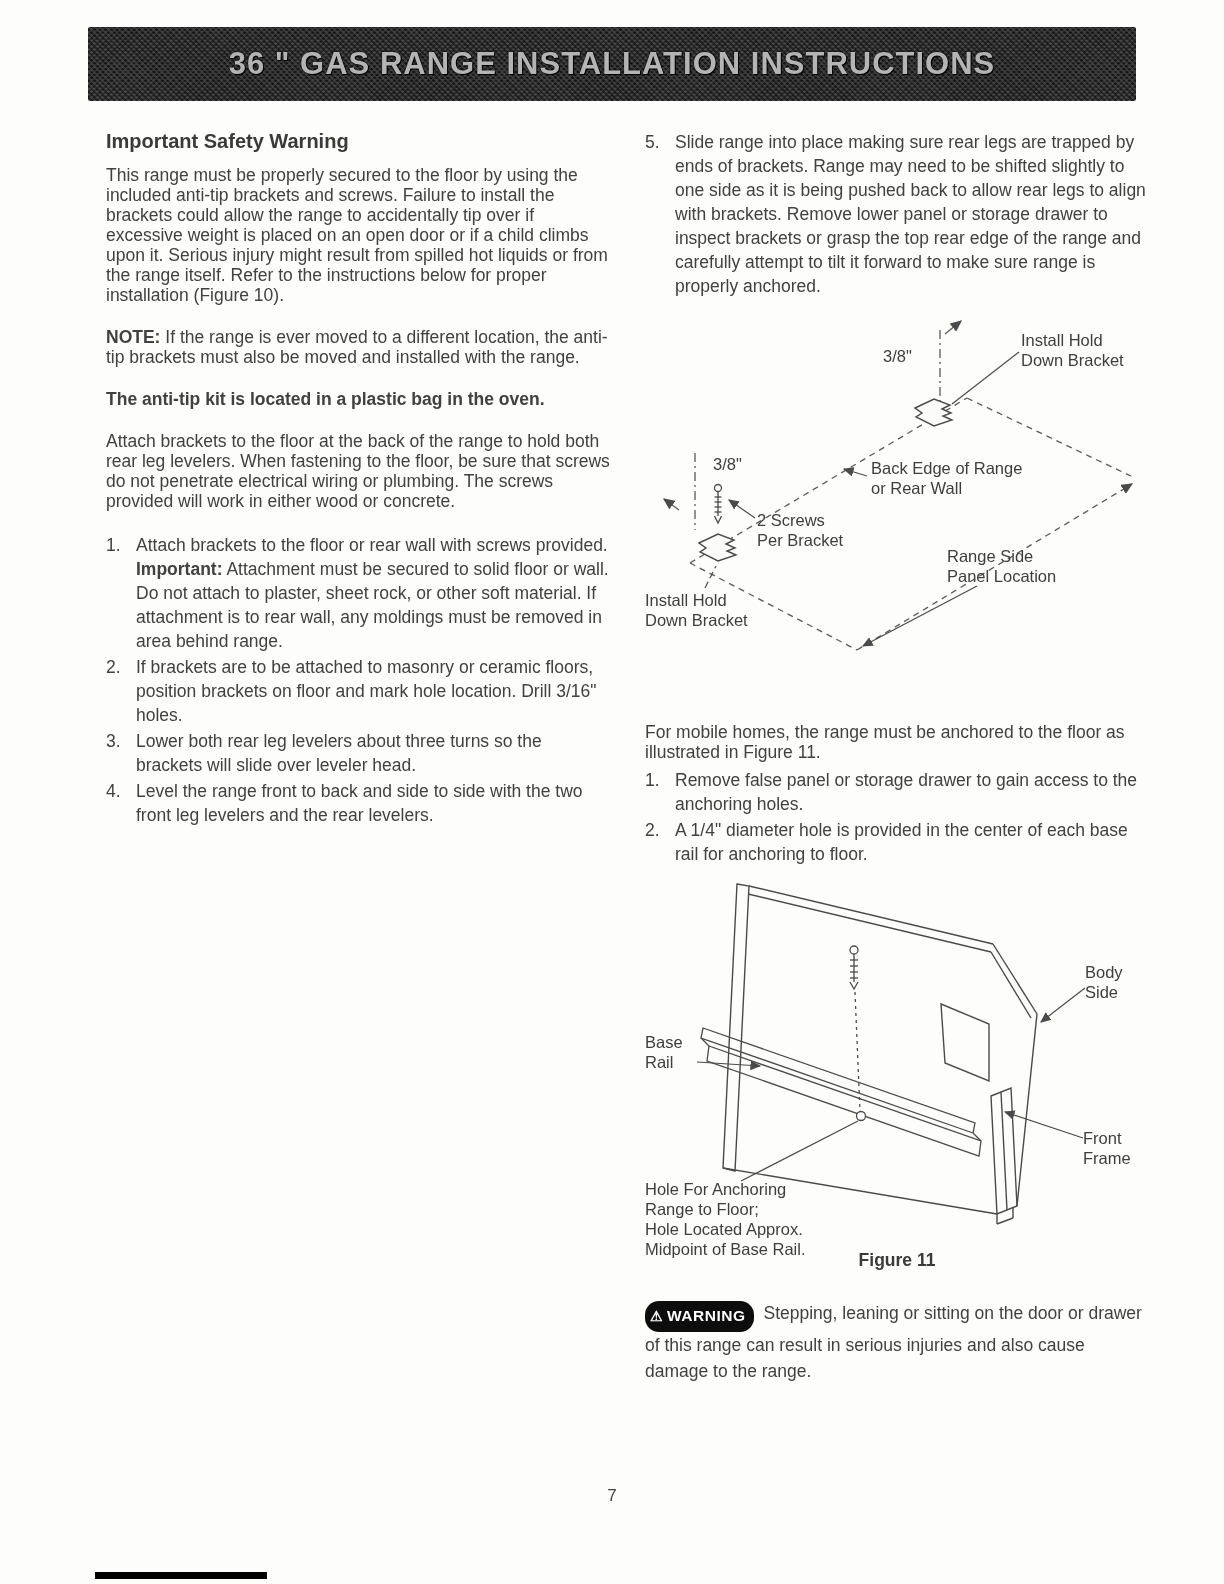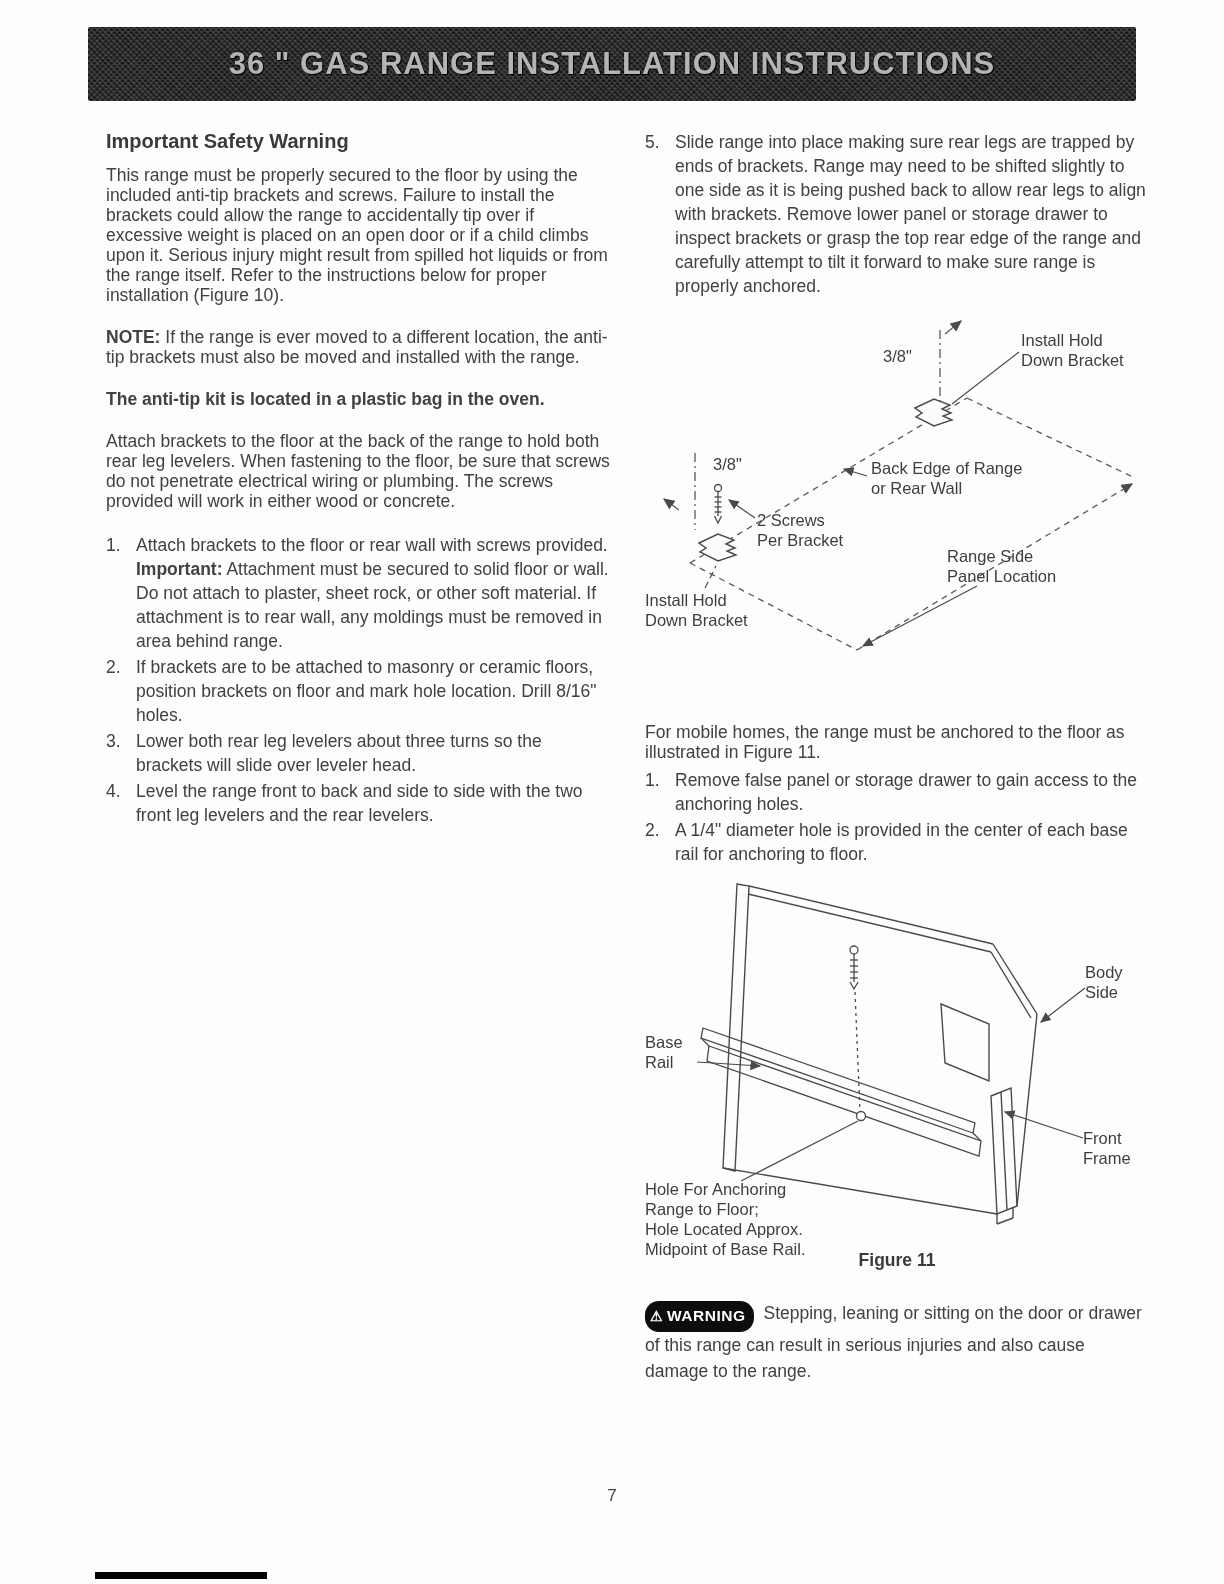--- a/index.html
+++ b/index.html
@@ -87,21 +87,21 @@
 
     <p class="para">Attach brackets to the floor at the back of the range to hold both rear leg levelers.  When fastening to the floor, be sure that screws do not penetrate electrical wiring or plumbing.  The screws provided will work in either wood or concrete.</p>
 
 
     <div class="step">
       <span class="step-num">1.</span>
       <span class="step-body"><span>Attach brackets to the floor or rear wall with screws provided. </span><span class="bold">Important:</span><span> Attachment must be secured to solid floor or wall. Do not attach to plaster, sheet rock, or other soft material. If attachment is to rear wall, any moldings must be removed in area behind range.</span></span>
     </div>
     <div class="step">
       <span class="step-num">2.</span>
-      <span class="step-body">If brackets are to be attached to masonry or ceramic floors, position brackets on floor and mark hole location.  Drill 8/16" holes.</span>
+      <span class="step-body">If brackets are to be attached to masonry or ceramic floors, position brackets on floor and mark hole location.  Drill 3/16" holes.</span>
     </div>
     <div class="step">
       <span class="step-num">3.</span>
       <span class="step-body">Lower both rear leg levelers about three turns so the brackets will slide over leveler head.</span>
     </div>
     <div class="step">
       <span class="step-num">4.</span>
       <span class="step-body">Level the range front to back and side to side with the two front leg levelers and the rear levelers.</span>
     </div>
   </div>

